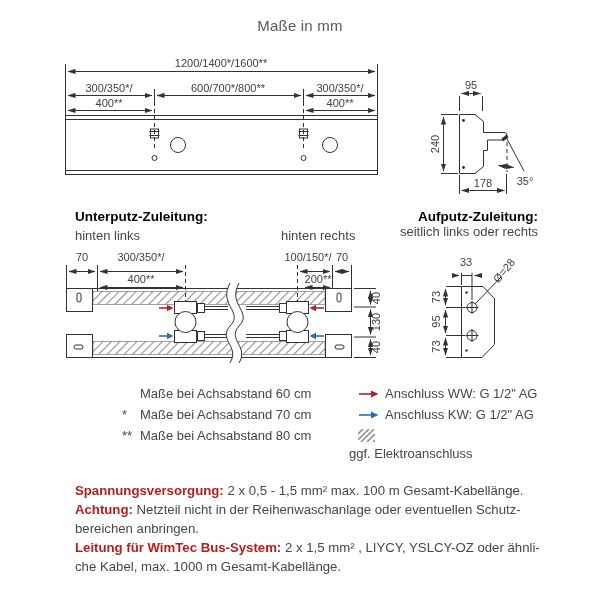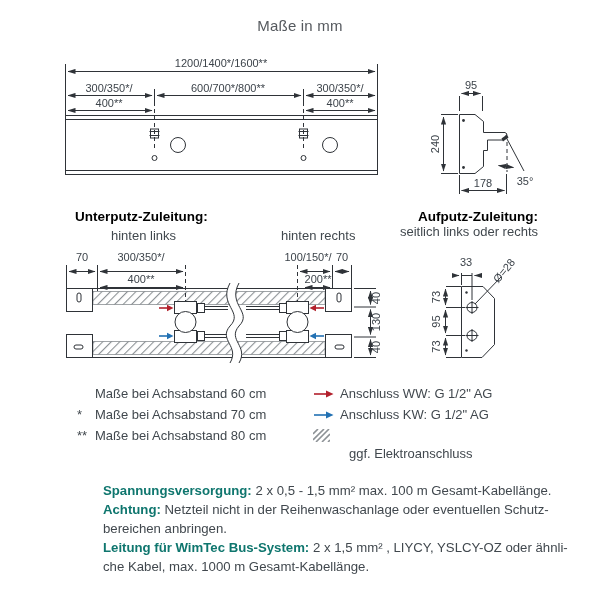--- a/index.html
+++ b/index.html
@@ -4,26 +4,26 @@
 <style>
   html,body{margin:0;padding:0;background:#fff;}
   body{width:600px;height:600px;font-family:"Liberation Sans",sans-serif;color:#3c434a;}
   #sheet{position:relative;width:600px;height:600px;background:#fff;overflow:hidden;}
   .abs{position:absolute;}
   #title{left:0;right:0;top:17px;text-align:center;font-size:15px;color:#55595e;letter-spacing:.2px;}
   .sec-title{font-size:13.5px;font-weight:bold;color:#000000;white-space:nowrap;}
   .sec-sub{font-size:13px;color:#41484e;white-space:nowrap;}
   .right-align{text-align:right;}
   svg text{font-family:"Liberation Sans",sans-serif;font-size:11px;fill:#3c434a;}
-  .legend-row{display:flex;align-items:center;height:21px;font-size:13px;color:#41484e;white-space:nowrap;}
+  .legend-row{display:flex;align-items:center;height:21px;font-size:13px;color:#41484e;white-space:nowrap;margin-left:45px;}
   .legend-mark{display:inline-block;width:18px;font-size:13px;color:#41484e;}
   .legend-icon{width:27px;display:flex;align-items:center;}
   .legend-cont{margin-left:36px;height:19px;font-size:13px;color:#41484e;white-space:nowrap;}
   .note-line{font-size:13.2px;line-height:19px;color:#41484e;white-space:nowrap;}
-  .note-line b{color:#0f766e;margin-left:28px;}
+  .note-line b{color:#b91c1c;}
 </style>
 </head>
 <body>
 
 <div id="sheet">
 
   <div id="title" class="abs">Maße in mm</div>
 
   <svg class="abs" style="left:58px;top:50px;" width="335" height="132" viewBox="0 0 335 132">
     <defs>
@@ -88,21 +88,21 @@
     <path d="M73.5,80.5 L79,76.5 L80.5,79.5 L75,83.5 Z" fill="#2f3338"></path>
     <circle cx="35.5" cy="62.5" r="1.4" fill="#2f3338"></circle>
     <circle cx="35.5" cy="109.5" r="1.4" fill="#2f3338"></circle>
     <text x="43" y="31" text-anchor="middle">95</text>
     <text transform="translate(11,86) rotate(-90)" text-anchor="middle">240</text>
     <text x="55" y="129" text-anchor="middle">178</text>
     <text x="97" y="127" text-anchor="middle">35°</text>
   </svg>
 
   <div class="abs sec-title" style="left:75px;top:209px;">Unterputz-Zuleitung:</div>
-  <div class="abs sec-sub" style="left:75px;top:228px;margin-left:36px;">hinten links</div>
+  <div class="abs sec-sub" style="left:75px;top:228px;">hinten links</div>
   <div class="abs sec-sub" style="left:281px;top:228px;">hinten rechts</div>
   <div class="abs right-align" style="right:62px;top:209px;width:220px;">
     <div class="sec-title">Aufputz-Zuleitung:</div>
     <div class="sec-sub">seitlich links oder rechts</div>
   </div>
 
   <svg class="abs" style="left:58px;top:250px;" width="345" height="130" viewBox="0 0 345 130">
     <defs>
       <marker id="p-ar" viewBox="0 0 8 6" refX="7.5" refY="3" markerWidth="8" markerHeight="6" orient="auto-start-reverse">
         <path d="M0,0.4 L8,3 L0,5.6 Z" fill="#2f3338"></path>

